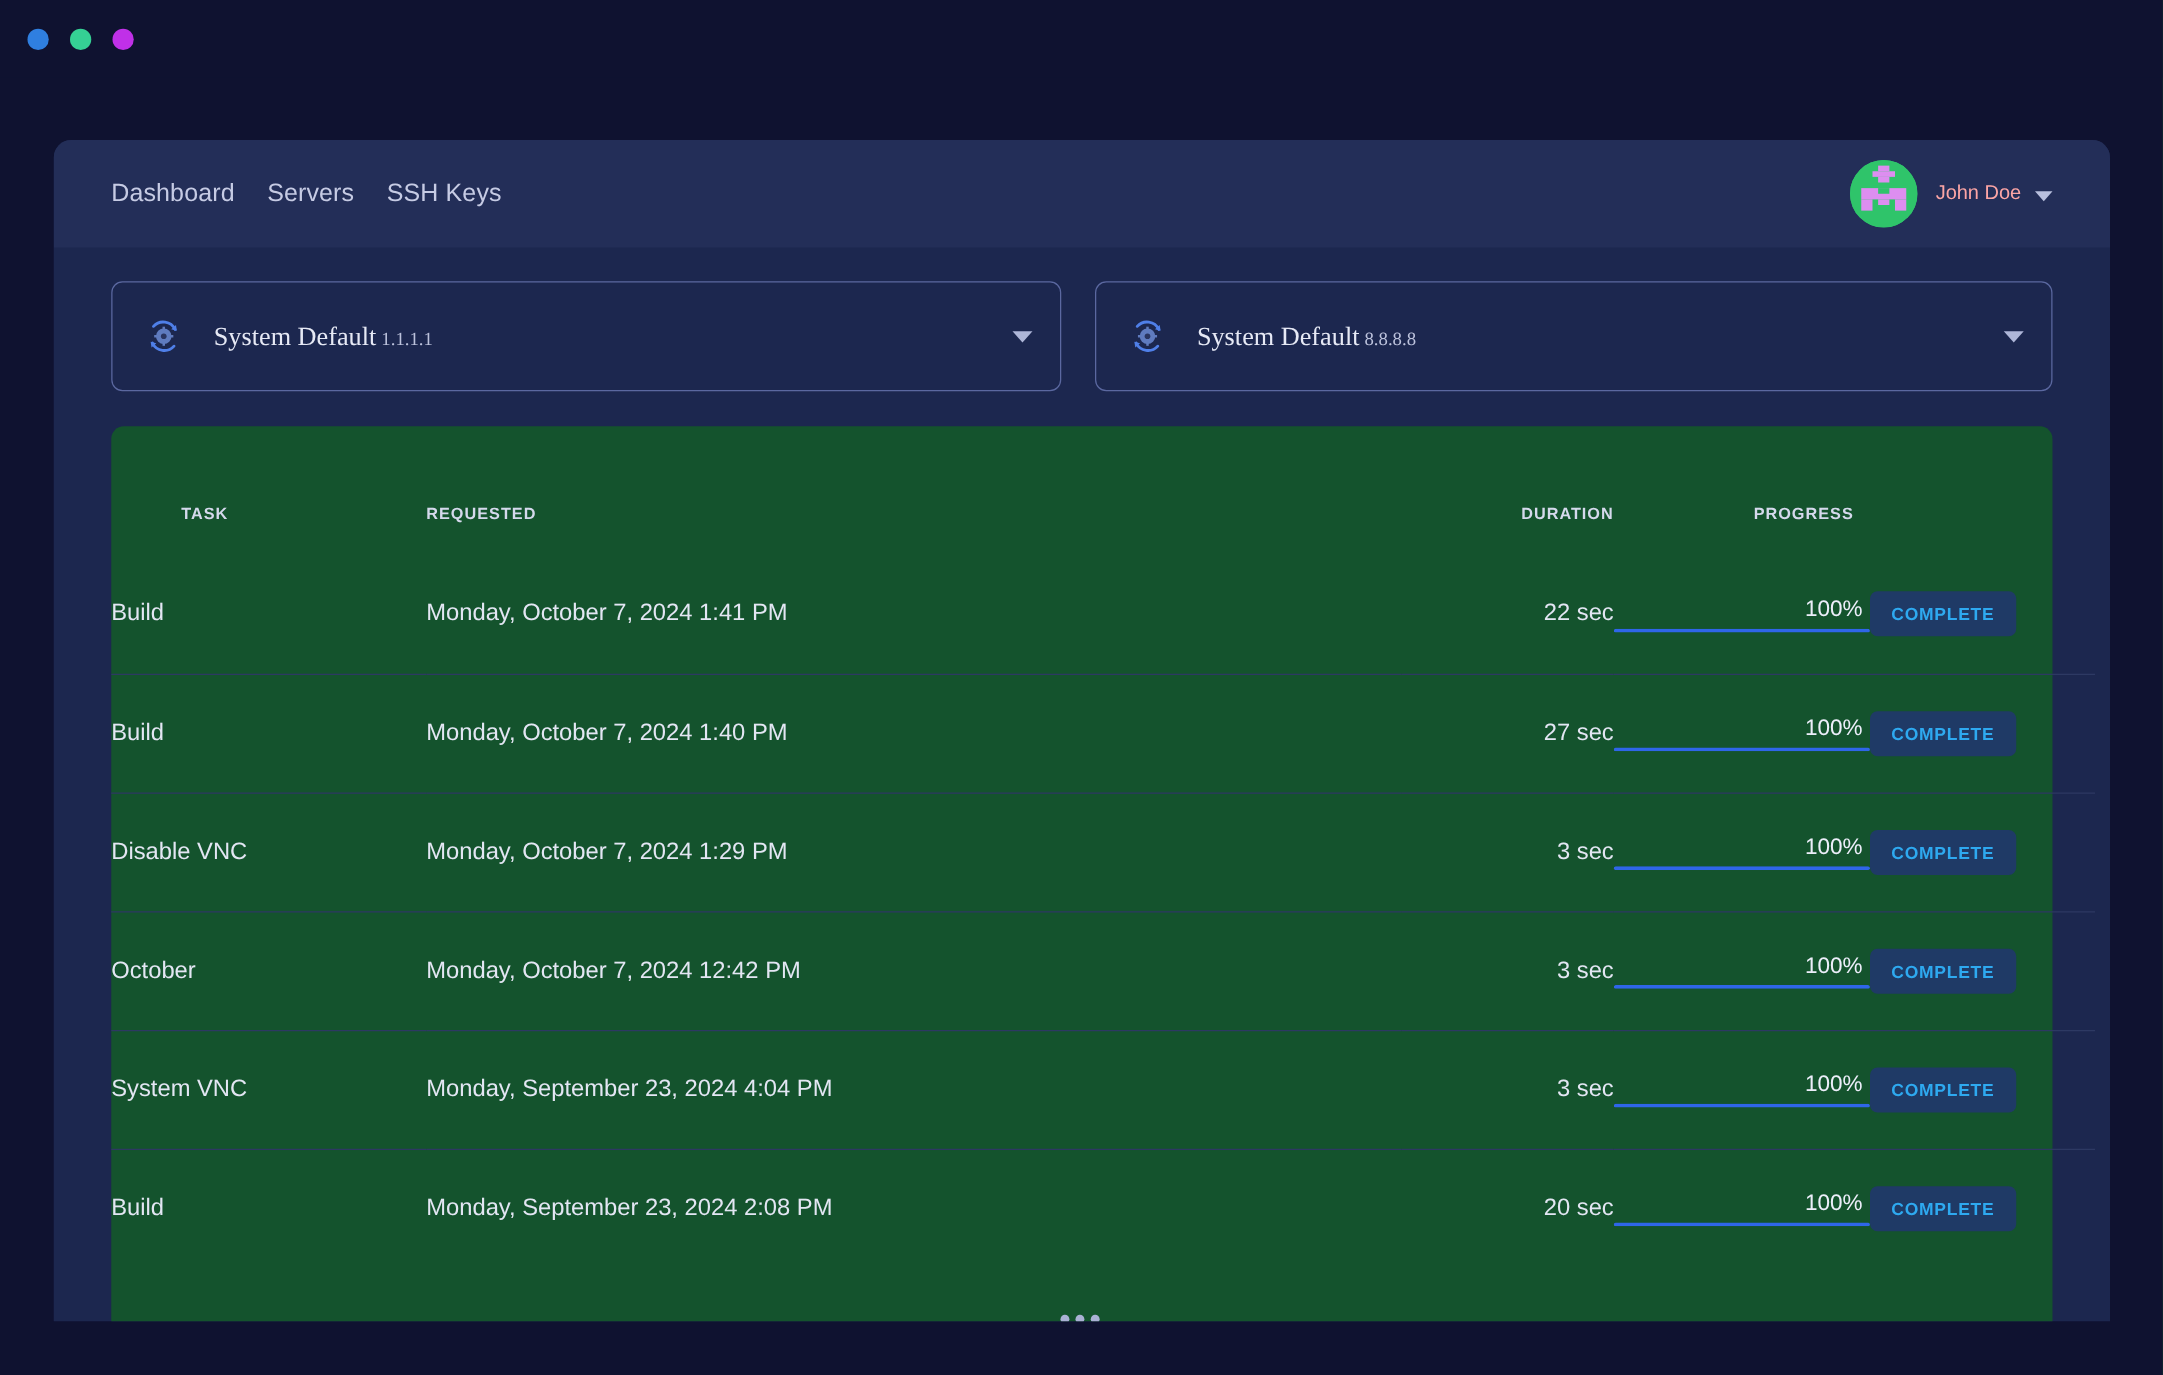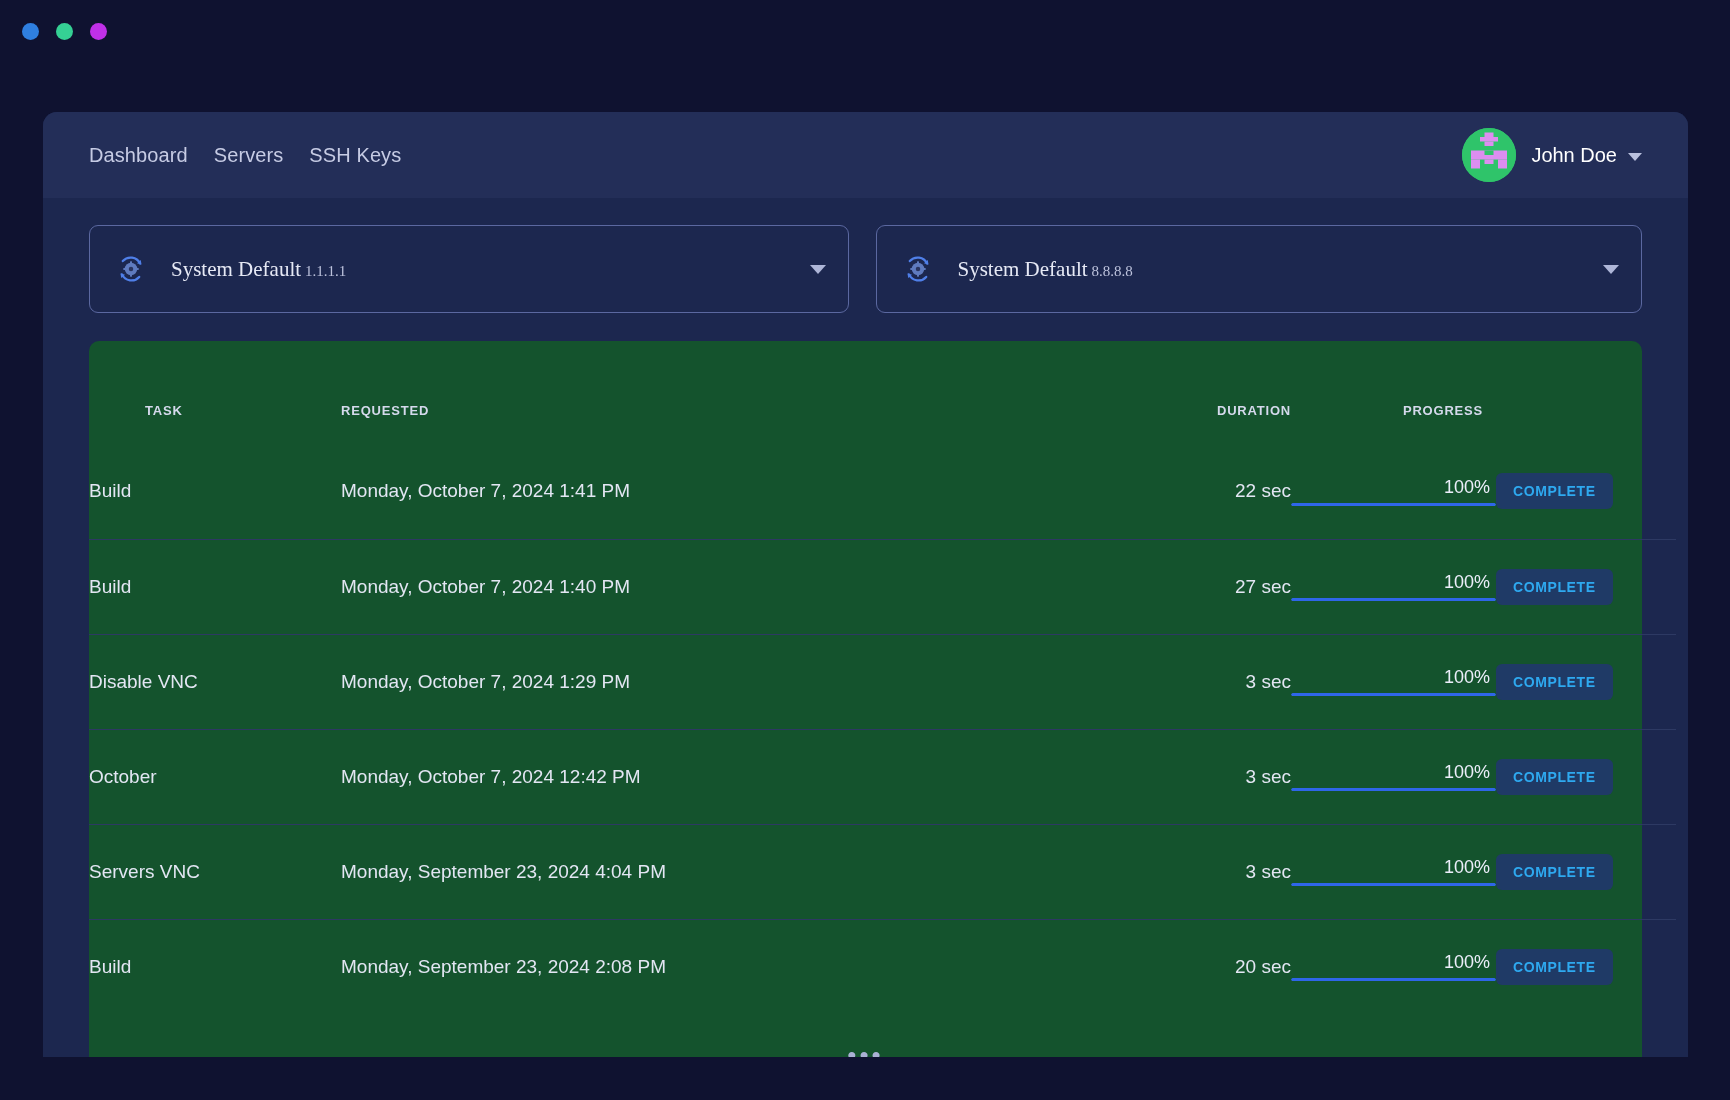--- a/index.html
+++ b/index.html
@@ -61,22 +61,22 @@
   .avatar {
     width: 54px; height: 54px;
     border-radius: 50%;
     background: #2fc46a;
     position: relative;
     overflow: hidden;
     flex: none;
   }
   .avatar svg { display: block; }
   .user-name {
-    color: #ffffff;
-    font-size: 20px;
+    color: #fca5a5;
+    font-size: 16px;
   }
   .caret-down {
     width: 0; height: 0;
     border-left: 7px solid transparent;
     border-right: 7px solid transparent;
     border-top: 8px solid #b9c0de;
     margin-left: -4px;
     margin-top: 3px;
   }
 
@@ -375,21 +375,21 @@
               <div class="progress-wrap">
                 <div class="progress-label">100%</div>
                 <div class="progress-track">
                   <div class="progress-fill" style="width:100%"></div>
                 </div>
               </div>
             </td>
             <td class="cell-status"><span class="badge">COMPLETE</span></td>
           </tr>
           <tr>
-            <td class="cell-task">Servers VNC</td>
+            <td class="cell-task">System VNC</td>
             <td class="cell-req">Monday, September 23, 2024 4:04 PM</td>
             <td class="cell-dur">3 sec</td>
             <td class="cell-prog">
               <div class="progress-wrap">
                 <div class="progress-label">100%</div>
                 <div class="progress-track">
                   <div class="progress-fill" style="width:100%"></div>
                 </div>
               </div>
             </td>

